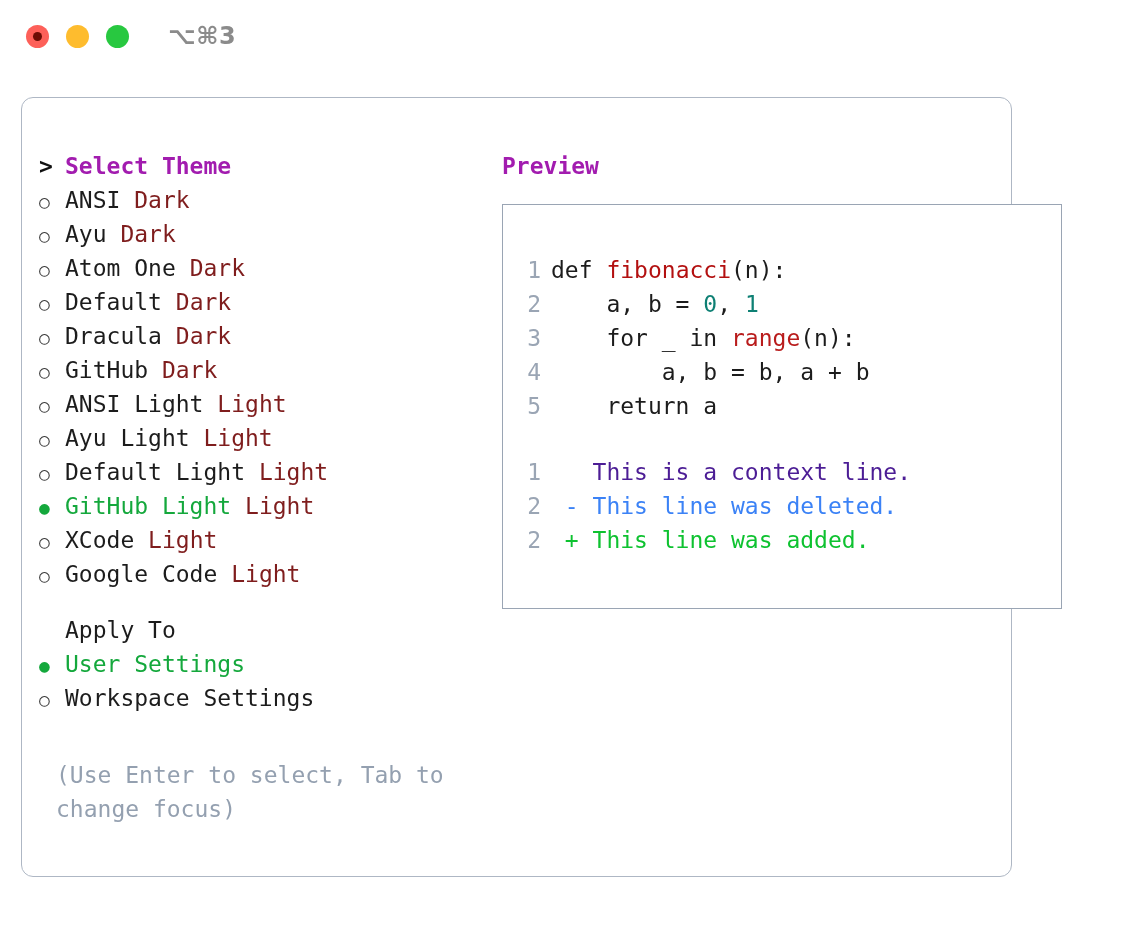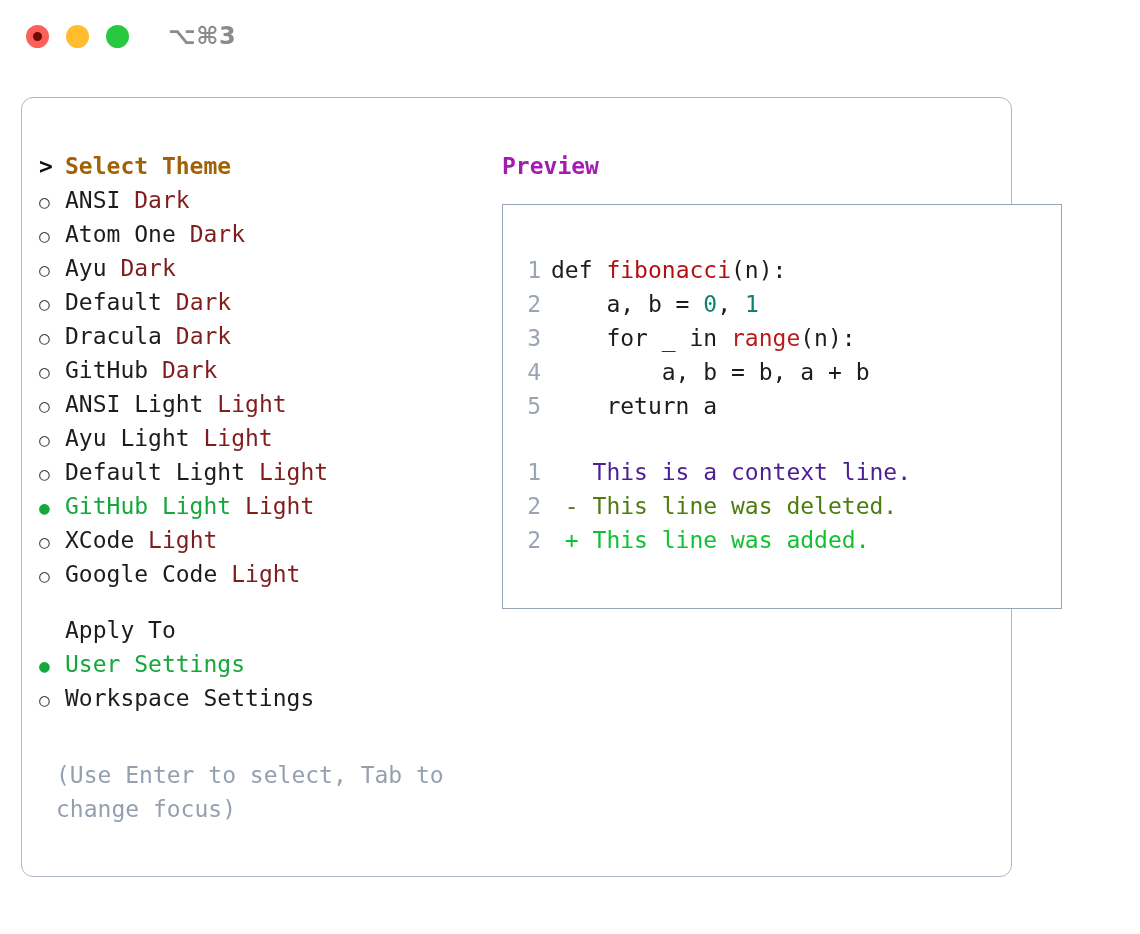--- a/index.html
+++ b/index.html
@@ -94,21 +94,21 @@
   .row {
     height: 34px;
     line-height: 34px;
     font-size: 23px;
     white-space: nowrap;
     color: #1c1c1c;
   }
 
   .heading {
     font-weight: bold;
-    color: #a16207;
+    color: #a21caf;
   }
 
   .marker {
     display: inline-block;
     width: 26px;
     text-align: left;
   }
   .bullet-empty::before {
     content: "\25CB";
     font-size: 18px;
@@ -186,21 +186,21 @@
 
   .diff {
     position: absolute;
     left: 12px;
     top: 250px;
     font-size: 23px;
     line-height: 34px;
     white-space: pre;
   }
   .diff-ctx { color: #4c1d95; }
-  .diff-del { color: #4d7c0f; }
+  .diff-del { color: #3b82f6; }
   .diff-add { color: #0ec230; }
 </style>
 </head>
 <body>
 
 <div class="window">
 
   <div class="titlebar">
     <div class="traffic">
       <span class="dot dot-red"></span>
@@ -213,22 +213,22 @@
   <div class="panel">
 
     <div class="left-col">
 
       <div class="row heading">
         <span class="marker caret"></span><span>Select Theme</span>
       </div>
 
       <div id="theme-list">
           <div class="row"><span class="marker bullet-empty"></span><span class="">ANSI</span> <span class="muted">Dark</span></div>
+          <div class="row"><span class="marker bullet-empty"></span><span class="">Ayu</span> <span class="muted">Dark</span></div>
           <div class="row"><span class="marker bullet-empty"></span><span class="">Atom One</span> <span class="muted">Dark</span></div>
-          <div class="row"><span class="marker bullet-empty"></span><span class="">Ayu</span> <span class="muted">Dark</span></div>
           <div class="row"><span class="marker bullet-empty"></span><span class="">Default</span> <span class="muted">Dark</span></div>
           <div class="row"><span class="marker bullet-empty"></span><span class="">Dracula</span> <span class="muted">Dark</span></div>
           <div class="row"><span class="marker bullet-empty"></span><span class="">GitHub</span> <span class="muted">Dark</span></div>
           <div class="row"><span class="marker bullet-empty"></span><span class="">ANSI Light</span> <span class="muted">Light</span></div>
           <div class="row"><span class="marker bullet-empty"></span><span class="">Ayu Light</span> <span class="muted">Light</span></div>
           <div class="row"><span class="marker bullet-empty"></span><span class="">Default Light</span> <span class="muted">Light</span></div>
           <div class="row"><span class="marker bullet-filled"></span><span class="label-sel">GitHub Light</span> <span class="muted">Light</span></div>
           <div class="row"><span class="marker bullet-empty"></span><span class="">XCode</span> <span class="muted">Light</span></div>
           <div class="row"><span class="marker bullet-empty"></span><span class="">Google Code</span> <span class="muted">Light</span></div>
         </div>

